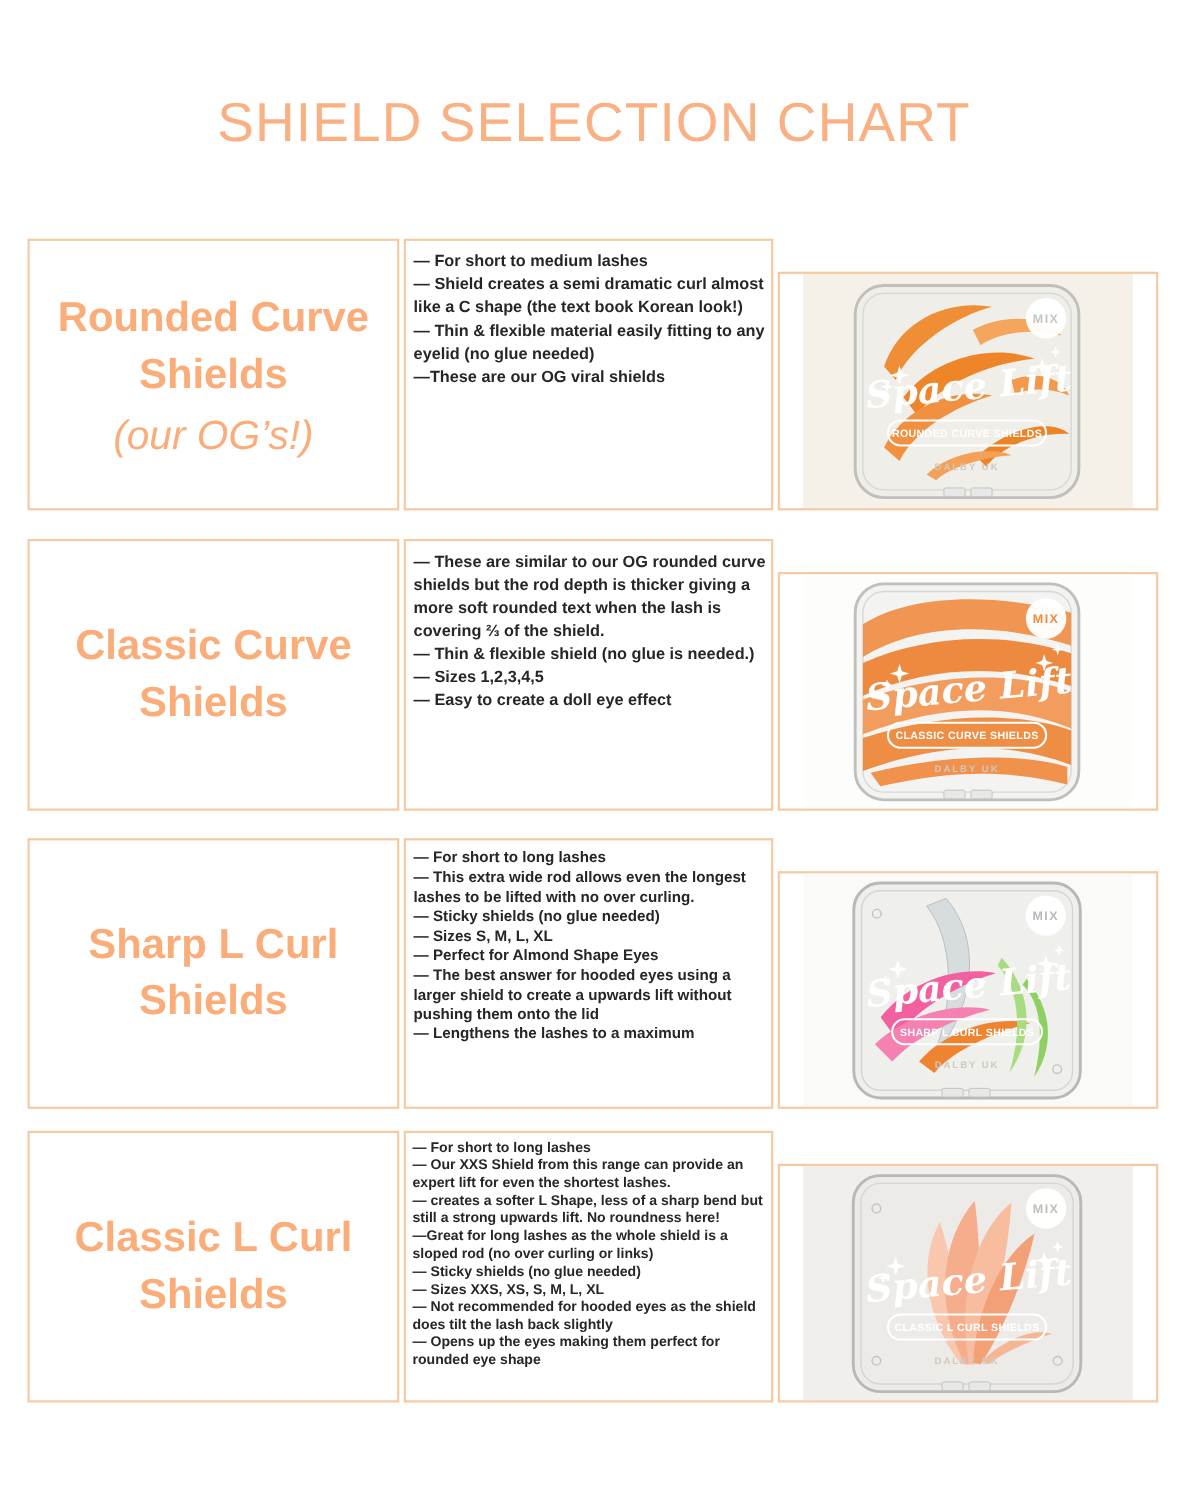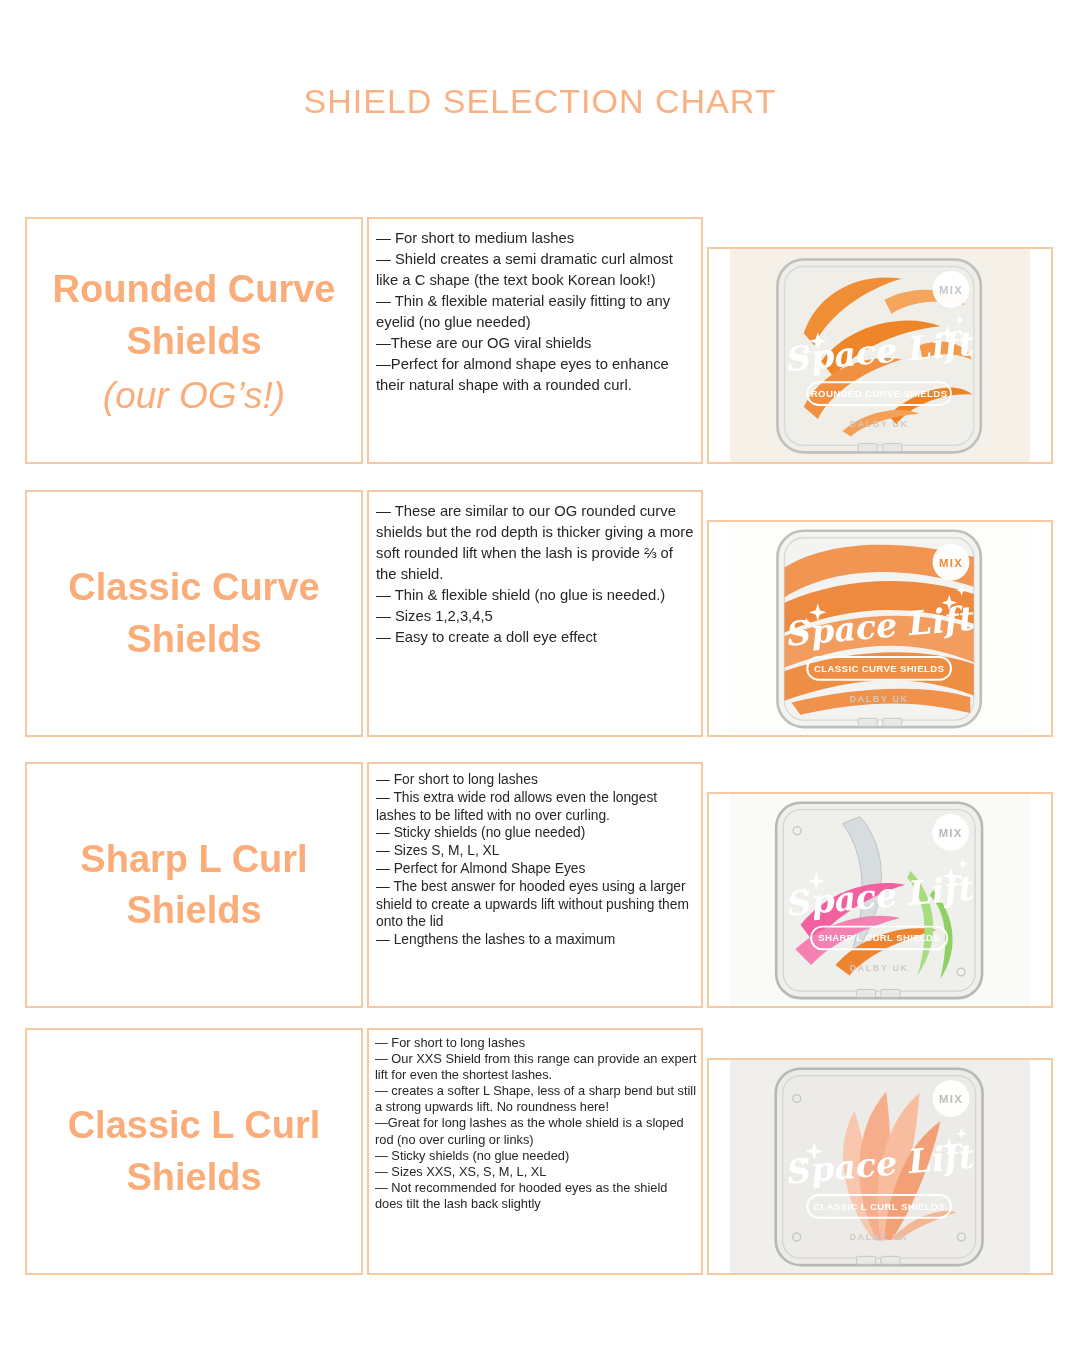--- a/index.html
+++ b/index.html
@@ -1,29 +1,29 @@
 <!DOCTYPE html>
 <html style="--c-heading: #F9B184; --c-title: #FAAC79; --c-border: #F5C9A1; --c-text: #262626;"><head>
 <meta charset="utf-8">
 <style>
   html,body{margin:0;padding:0;background:#ffffff;}
   .sheet{position:relative;width:1080px;height:1350px;background:#ffffff;
          font-family:"Liberation Sans",sans-serif;overflow:hidden;}
   .heading{position:absolute;top:82px;left:0;width:100%;text-align:center;
-           font-size:34px;font-weight:400;letter-spacing:1px;
+           font-size:50px;font-weight:400;letter-spacing:1px;
            color:var(--c-heading,#F9B184);}
   .row{position:absolute;left:25px;display:grid;
        grid-template-columns:338px 336px 346px;column-gap:4px;}
   .cell{border:2px solid var(--c-border,#F5C9A1);background:#fff;box-sizing:border-box;}
   .title-cell{display:flex;flex-direction:column;align-items:center;
               justify-content:center;text-align:center;padding:0 4px;}
   .row-title{color:var(--c-title,#FAAC79);font-size:38px;font-weight:700;line-height:1.35;}
   .row-subtitle{color:var(--c-title,#FAAC79);font-size:37px;font-style:italic;
                 font-weight:400;margin-top:8px;}
-  .desc-cell{color:var(--c-text,#262626);font-weight:400;}
+  .desc-cell{color:var(--c-text,#262626);font-weight:700;}
   .desc-1,.desc-2{font-size:14.8px;line-height:21px;padding:9px 5px 4px 7px;}
   .desc-3{font-size:13.8px;line-height:17.8px;padding:7px 4px 3px 7px;}
   .desc-4{font-size:12.8px;line-height:16.1px;padding:5px 3px 3px 6px;}
   .bullet{margin:0;padding:0;}
   .photo-cell{padding:0;overflow:hidden;margin-top:30px;}
   .photo-cell svg{display:block;width:100%;height:100%;}
   
   .mix-txt{font-family:"Liberation Sans",sans-serif;font-weight:700;font-size:13px;
            letter-spacing:1.5px;text-anchor:middle;}
   .brand-txt{font-family:"DejaVu Serif",serif;font-style:italic;font-weight:700;
@@ -43,21 +43,20 @@
   <div class="row" style="top:217px;height:247px;">
     <div class="cell title-cell">
       <div class="row-title">Rounded Curve Shields</div>
       <div class="row-subtitle">(our OG’s!)</div>
     </div>
     <div class="cell desc-cell desc-1">
         <div class="bullet">— For short to medium lashes</div>
         <div class="bullet">— Shield creates a semi dramatic curl almost like a C shape (the text book Korean look!)</div>
         <div class="bullet">— Thin &amp; flexible material easily fitting to any eyelid (no glue needed)</div>
         <div class="bullet">—These are our OG viral shields</div>
-        <div class="bullet">—Perfect for almond shape eyes to enhance their natural shape with a rounded curl.</div>
       </div>
     <div class="cell photo-cell">
       <svg viewBox="0 0 342 243">
         <rect x="0" y="0" width="342" height="243" fill="#F6F1E8"></rect>
         <g>
           <rect x="54" y="12" width="232" height="220" rx="30" fill="#EDECE9" fill-opacity="0.65" stroke="#BFBFBC" stroke-width="3"></rect>
           <rect x="62" y="20" width="216" height="204" rx="22" fill="none" stroke="#D8D8D5" stroke-width="1.5"></rect>
           <rect x="146" y="222" width="22" height="9" rx="2" fill="#E8E8E6" stroke="#C2C2BF" stroke-width="1"></rect>
           <rect x="174" y="222" width="22" height="9" rx="2" fill="#E8E8E6" stroke="#C2C2BF" stroke-width="1"></rect>
         </g>
@@ -84,21 +83,21 @@
         </g>
       </svg>
     </div>
   </div>
 
   <div class="row" style="top:490px;height:247px;">
     <div class="cell title-cell">
       <div class="row-title">Classic Curve Shields</div>
     </div>
     <div class="cell desc-cell desc-2">
-        <div class="bullet">— These are similar to our OG rounded curve shields but the rod depth is thicker giving a more soft rounded lift when the lash is provide ⅔ of the shield.</div>
+        <div class="bullet">— These are similar to our OG rounded curve shields but the rod depth is thicker giving a more soft rounded text when the lash is covering ⅔ of the shield.</div>
         <div class="bullet">— Thin &amp; flexible shield (no glue is needed.)</div>
         <div class="bullet">— Sizes 1,2,3,4,5</div>
         <div class="bullet">— Easy to create a doll eye effect</div>
       </div>
     <div class="cell photo-cell">
       <svg viewBox="0 0 342 243">
         <rect x="0" y="0" width="342" height="243" fill="#FDFDFC"></rect>
         <g>
           <rect x="54" y="10" width="232" height="224" rx="30" fill="#EDECE9" fill-opacity="0.6" stroke="#BFBFBC" stroke-width="3"></rect>
           <rect x="62" y="18" width="216" height="208" rx="22" fill="none" stroke="#D8D8D5" stroke-width="1.5"></rect>
@@ -181,20 +180,21 @@
       <div class="row-title">Classic L Curl Shields</div>
     </div>
     <div class="cell desc-cell desc-4">
         <div class="bullet">— For short to long lashes</div>
         <div class="bullet">— Our XXS Shield from this range can provide an expert lift for even the shortest lashes.</div>
         <div class="bullet">— creates a softer L Shape, less of a sharp bend but still a strong upwards lift. No roundness here!</div>
         <div class="bullet">—Great for long lashes as the whole shield is a sloped rod (no over curling or links)</div>
         <div class="bullet">— Sticky shields (no glue needed)</div>
         <div class="bullet">— Sizes XXS, XS, S, M, L, XL</div>
         <div class="bullet">— Not recommended for hooded eyes as the shield does tilt the lash back slightly</div>
+        <div class="bullet">— Opens up the eyes making them perfect for rounded eye shape</div>
       </div>
     <div class="cell photo-cell">
       <svg viewBox="0 0 342 243">
         <rect x="0" y="0" width="342" height="243" fill="#F1EFEC"></rect>
         <g>
           <rect x="52" y="10" width="236" height="224" rx="28" fill="#EBEAE7" fill-opacity="0.75" stroke="#B8B8B5" stroke-width="3"></rect>
           <rect x="60" y="18" width="220" height="208" rx="20" fill="none" stroke="#D5D5D2" stroke-width="1.5"></rect>
           <circle cx="76" cy="44" r="4.5" fill="none" stroke="#C4C4C1" stroke-width="1.5"></circle>
           <circle cx="76" cy="202" r="4.5" fill="none" stroke="#C4C4C1" stroke-width="1.5"></circle>
           <circle cx="264" cy="202" r="4.5" fill="none" stroke="#C4C4C1" stroke-width="1.5"></circle>

